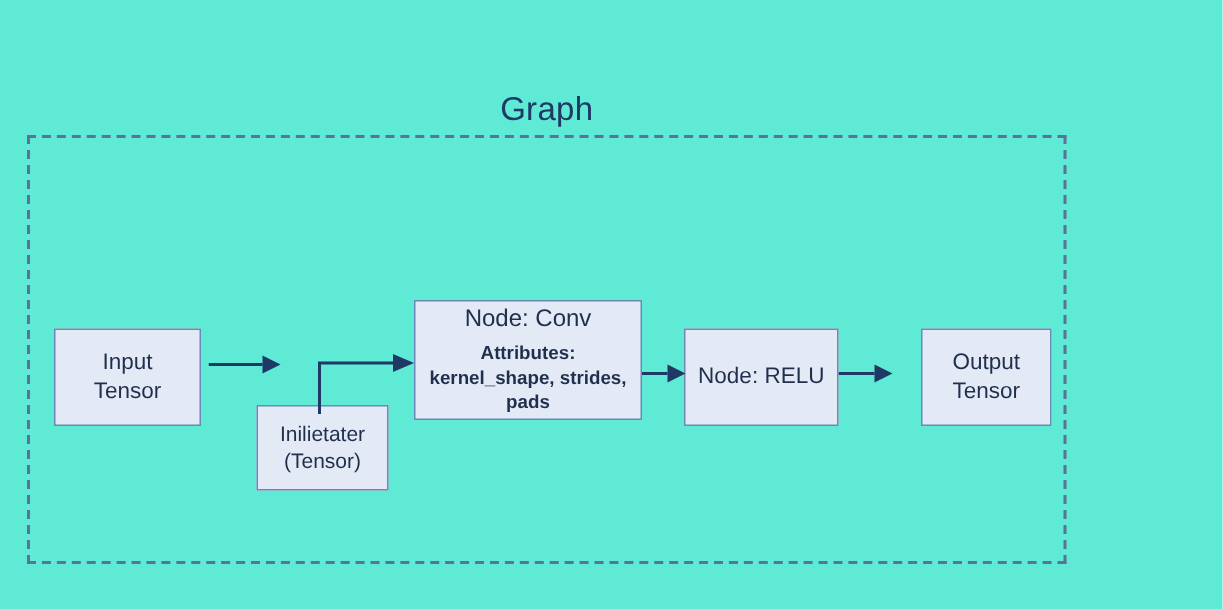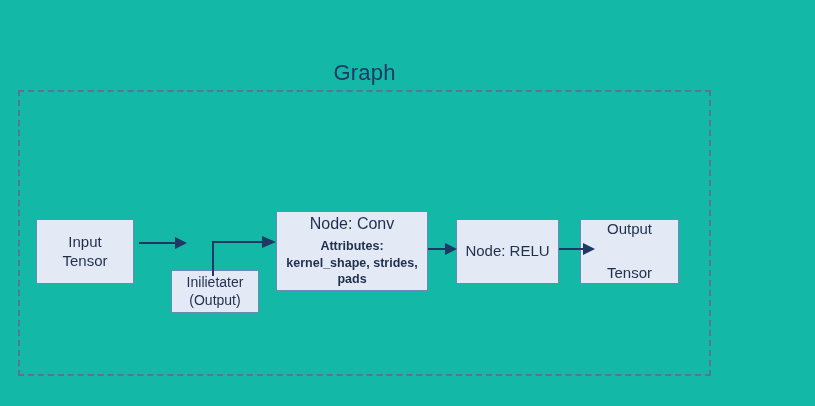--- a/index.html
+++ b/index.html
@@ -4,21 +4,21 @@
 <style>
   html, body {
     margin: 0;
     padding: 0;
     background: #ffffff;
   }
   #canvas {
     position: relative;
     width: 815px;
     height: 406px;
-    background: #14b8a6;
+    background: #5eead4;
     font-family: "Liberation Sans", sans-serif;
     overflow: hidden;
   }
 
   
   #graph-title {
     position: absolute;
     left: 18px;
     top: 60px;
     width: 693px;
@@ -64,26 +64,26 @@
     left: 36px;
     top: 219px;
     width: 98px;
     height: 65px;
     font-size: 15px;
   }
   #box-initializer {
     left: 171px;
     top: 270px;
     width: 88px;
-    height: 43px;
+    height: 57px;
     font-size: 14px;
   }
   #box-conv {
     left: 276px;
-    top: 211px;
+    top: 200px;
     width: 152px;
     height: 80px;
     padding: 0 4px;
   }
   #box-conv .conv-title {
     font-size: 16px;
     margin-bottom: 4px;
   }
   #box-conv .conv-attrs {
     font-size: 12.5px;
@@ -92,26 +92,25 @@
   }
   #box-relu {
     left: 456px;
     top: 219px;
     width: 103px;
     height: 65px;
     font-size: 15px;
     text-align: right;
   }
   #box-output-tensor {
-    left: 580px;
+    left: 614px;
     top: 219px;
-    width: 99px;
+    width: 87px;
     height: 65px;
     font-size: 15px;
-    justify-content: space-between;
   }
 
   
   .connector {
     position: absolute;
     pointer-events: none;
   }
   #conn-input-to-conv  { left: 139px; top: 232px; width: 140px; height: 22px; }
   #conn-init-to-conv   { left: 200px; top: 232px; width: 80px;  height: 44px; }
   #conn-conv-to-relu   { left: 428px; top: 240px; width: 31px;  height: 18px; }
@@ -126,21 +125,21 @@
 
   <div id="graph-container"></div>
 
   <div class="node-box" id="box-input-tensor">
     <span class="node-line">Input</span>
     <span class="node-line">Tensor</span>
   </div>
 
   <div class="node-box" id="box-initializer">
     <span class="node-line">Inilietater</span>
-    <span class="node-line">(Output)</span>
+    <span class="node-line">(Tensor)</span>
   </div>
 
   <div class="node-box" id="box-conv">
     <span class="node-line conv-title">Node: Conv</span>
     <span class="conv-attrs">Attributes: kernel_shape, strides, pads</span>
   </div>
 
   <div class="node-box" id="box-relu">
     <span class="node-line">Node: RELU</span>
   </div>

